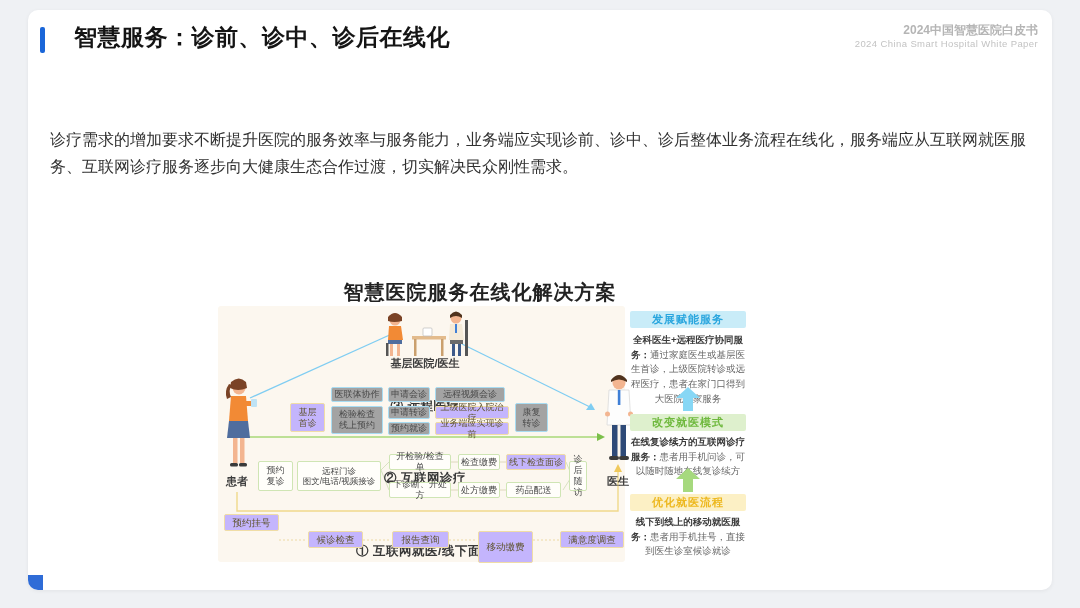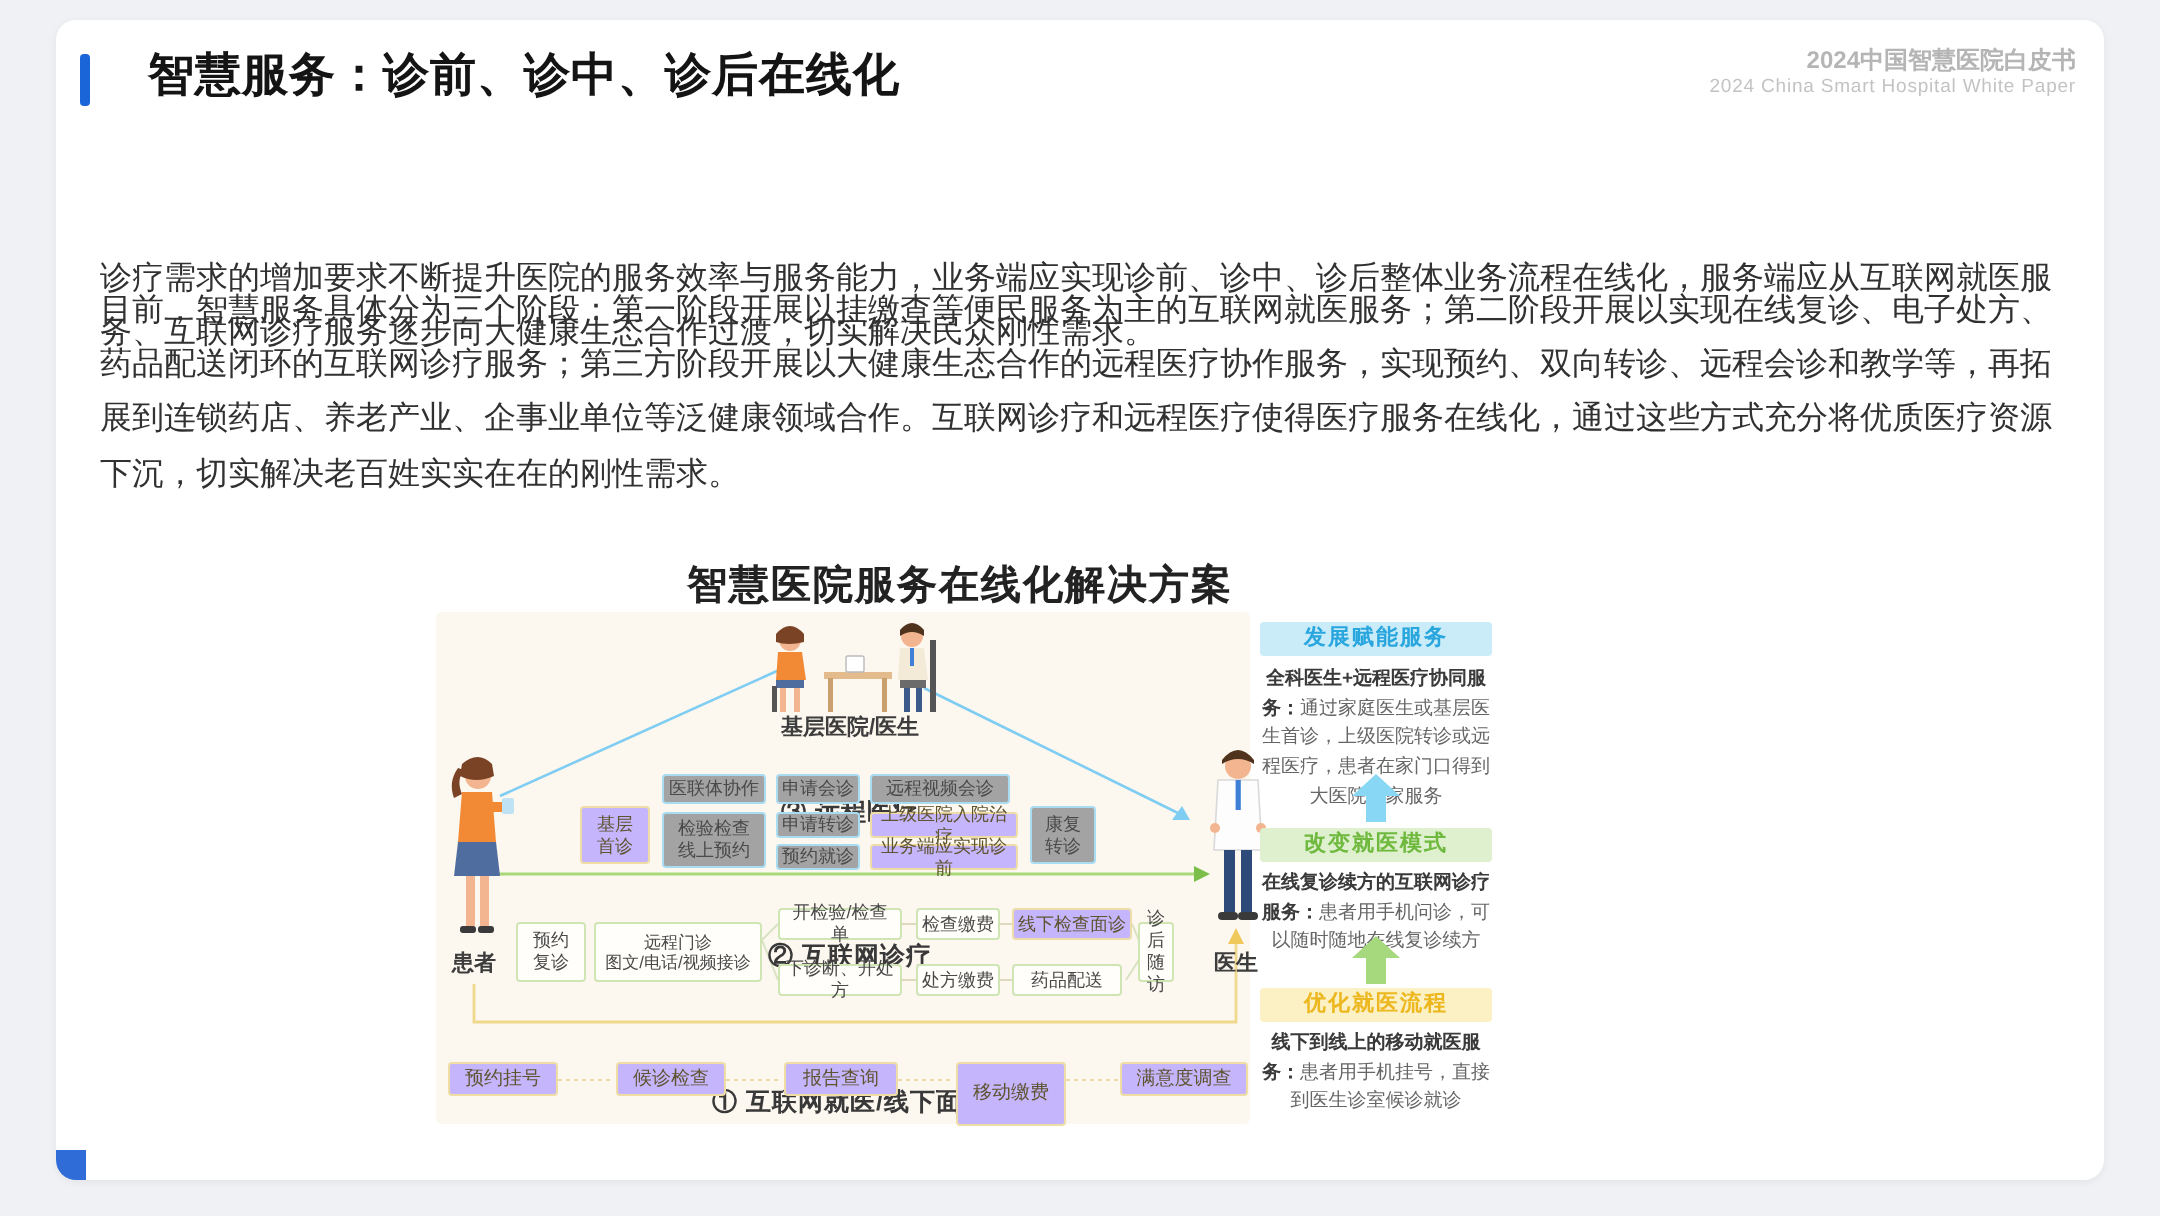--- a/index.html
+++ b/index.html
@@ -69,21 +69,20 @@
   <div class="corner-accent"></div>
 
   <div class="accent-bar"></div>
   <div class="page-title">智慧服务：诊前、诊中、诊后在线化</div>
   <div class="watermark">
     <div class="cn">2024中国智慧医院白皮书</div>
     <div class="en">2024 China Smart Hospital White Paper</div>
   </div>
 
   <div class="para" style="top:86px;margin-top:40px;">诊疗需求的增加要求不断提升医院的服务效率与服务能力，业务端应实现诊前、诊中、诊后整体业务流程在线化，服务端应从互联网就医服务、互联网诊疗服务逐步向大健康生态合作过渡，切实解决民众刚性需求。</div>
-  <div class="para" style="top:142px;">目前，智慧服务具体分为三个阶段：第一阶段开展以挂缴查等便民服务为主的互联网就医服务；第二阶段开展以实现在线复诊、电子处方、药品配送闭环的互联网诊疗服务；第三方阶段开展以大健康生态合作的远程医疗协作服务，实现预约、双向转诊、远程会诊和教学等，再拓展到连锁药店、养老产业、企事业单位等泛健康领域合作。互联网诊疗和远程医疗使得医疗服务在线化，通过这些方式充分将优质医疗资源下沉，切实解决老百姓实实在在的刚性需求。</div>
 
   <div class="diag-title">智慧医院服务在线化解决方案</div>
   <div class="flow-bg"></div>
 
   <svg class="overlay" width="1080" height="608" viewBox="0 0 1080 608">
 
     <line x1="250" y1="398" x2="394" y2="333" stroke="#7fcdf2" stroke-width="1.3"></line>
     <polygon points="399,330 391,331 395,338" fill="#7fcdf2"></polygon>
     <line x1="462" y1="344" x2="590" y2="407" stroke="#7fcdf2" stroke-width="1.3"></line>
     <polygon points="595,410 586,410 591,403" fill="#7fcdf2"></polygon>
@@ -184,21 +183,21 @@
   <div class="box g" style="left:389px;top:454px;width:62px;height:16px;">开检验/检查单</div>
   <div class="box g" style="left:458px;top:454px;width:42px;height:16px;">检查缴费</div>
   <div class="box y" style="left:506px;top:454px;width:60px;height:16px;">线下检查面诊</div>
   <div class="box g" style="left:389px;top:482px;width:62px;height:16px;">下诊断、开处方</div>
   <div class="box g" style="left:458px;top:482px;width:42px;height:16px;">处方缴费</div>
   <div class="box g" style="left:506px;top:482px;width:55px;height:16px;">药品配送</div>
   <div class="box g" style="left:569px;top:461px;width:18px;height:30px;">诊后
 随访</div>
 
   <div class="stage-lbl" style="left:320px;top:514px;width:210px;">① 互联网就医/线下面诊</div>
-  <div class="box y" style="left:224px;top:531px;width:55px;height:17px;font-size:9.5px;">预约挂号</div>
+  <div class="box y" style="left:224px;top:514px;width:55px;height:17px;font-size:9.5px;">预约挂号</div>
   <div class="box y" style="left:308px;top:531px;width:55px;height:17px;font-size:9.5px;">候诊检查</div>
   <div class="box y" style="left:392px;top:531px;width:57px;height:17px;font-size:9.5px;">报告查询</div>
   <div class="box y" style="left:478px;top:531px;width:55px;height:32px;font-size:9.5px;">移动缴费</div>
   <div class="box y" style="left:560px;top:531px;width:64px;height:17px;font-size:9.5px;">满意度调查</div>
 
   <div class="panel-h" style="top:311px;background:#c9ecf8;color:#2aa6de;">发展赋能服务</div>
   <div class="panel-t" style="top:333px;">
     <span class="lead">全科医生+远程医疗协同服务：</span><span>通过家庭医生或基层医生首诊，上级医院转诊或远程医疗，患者在家门口得到大医院专家服务</span>
   </div>
   <svg class="overlay" style="left:674px;top:387px;" width="28" height="24" viewBox="0 0 28 24">

